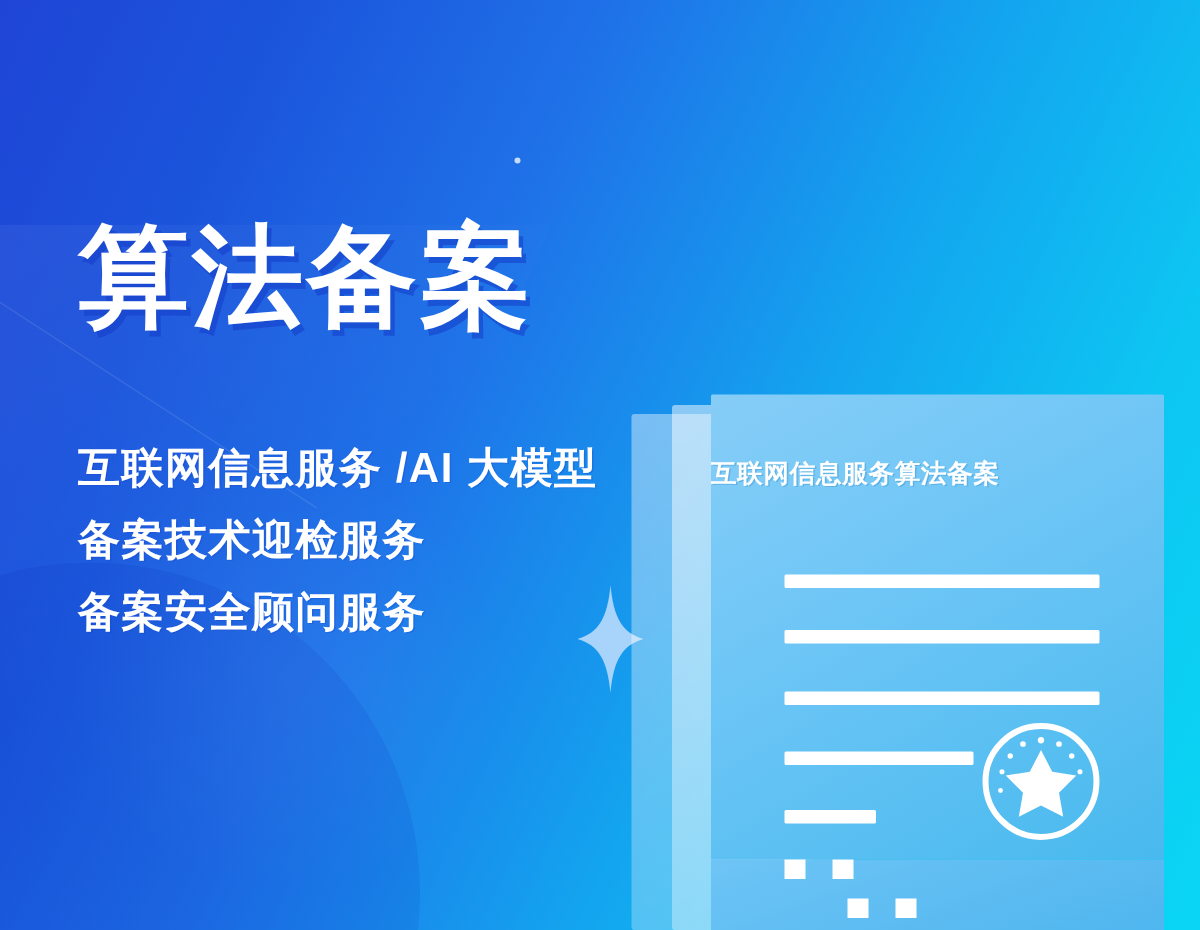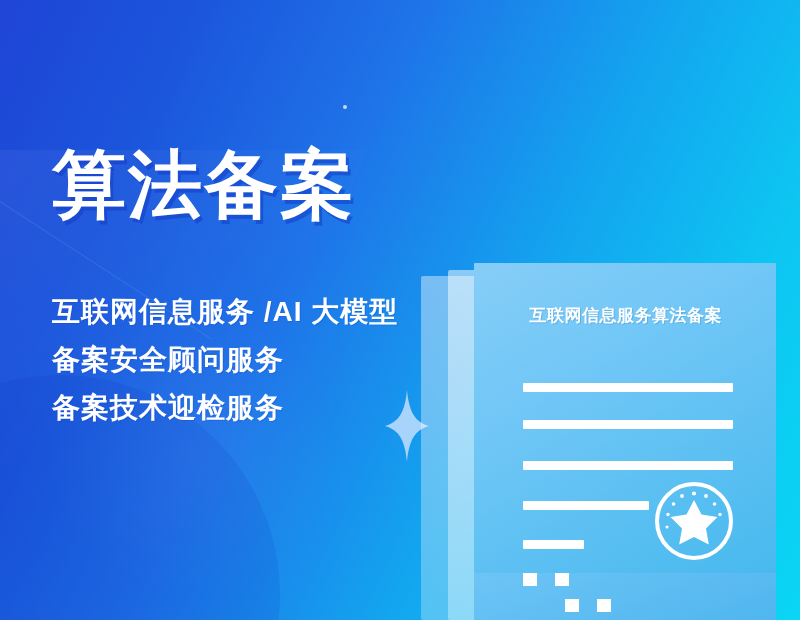--- a/index.html
+++ b/index.html
@@ -128,21 +128,21 @@
     position: absolute;
     left: 474px; top: 573px;
     width: 302px; height: 47px;
     background: linear-gradient(160deg, #6ec4f5 0%, #4fb6ef 100%);
   }
 
   #card-title {
     position: absolute;
     left: 0; top: 41px;
     width: 248px;
-    text-align: right;
+    text-align: left;
     font-size: 17px;
     font-weight: bold;
     color: #ffffff;
     letter-spacing: 0.5px;
     text-shadow: 1px 1px 0 rgba(60,150,210,0.45);
   }
 
   .doc-line {
     position: absolute;
     height: 9px;
@@ -175,22 +175,22 @@
   <div class="bg-layer" id="bg-sparkle">
     <svg width="44" height="72" viewBox="0 0 44 72" xmlns="http://www.w3.org/2000/svg">
       <path d="M22 0 C24 22 30 32 44 36 C30 40 24 50 22 72 C20 50 14 40 0 36 C14 32 20 22 22 0 Z" fill="#a8d4fb"></path>
     </svg>
   </div>
 
   <div id="headline">算法备案</div>
 
   <ul id="subtitle-list">
     <li>互联网信息服务 /AI 大模型</li>
+    <li>备案技术迎检服务</li>
     <li>备案安全顾问服务</li>
-    <li>备案技术迎检服务</li>
   </ul>
 
   <div id="doc-stack">
 
     <div class="card-back" id="card-back-2"></div>
     <div class="card-back" id="card-back-1"></div>
 
     <div id="card-blob"></div>
     <div id="card-bottom-strip"></div>
 

